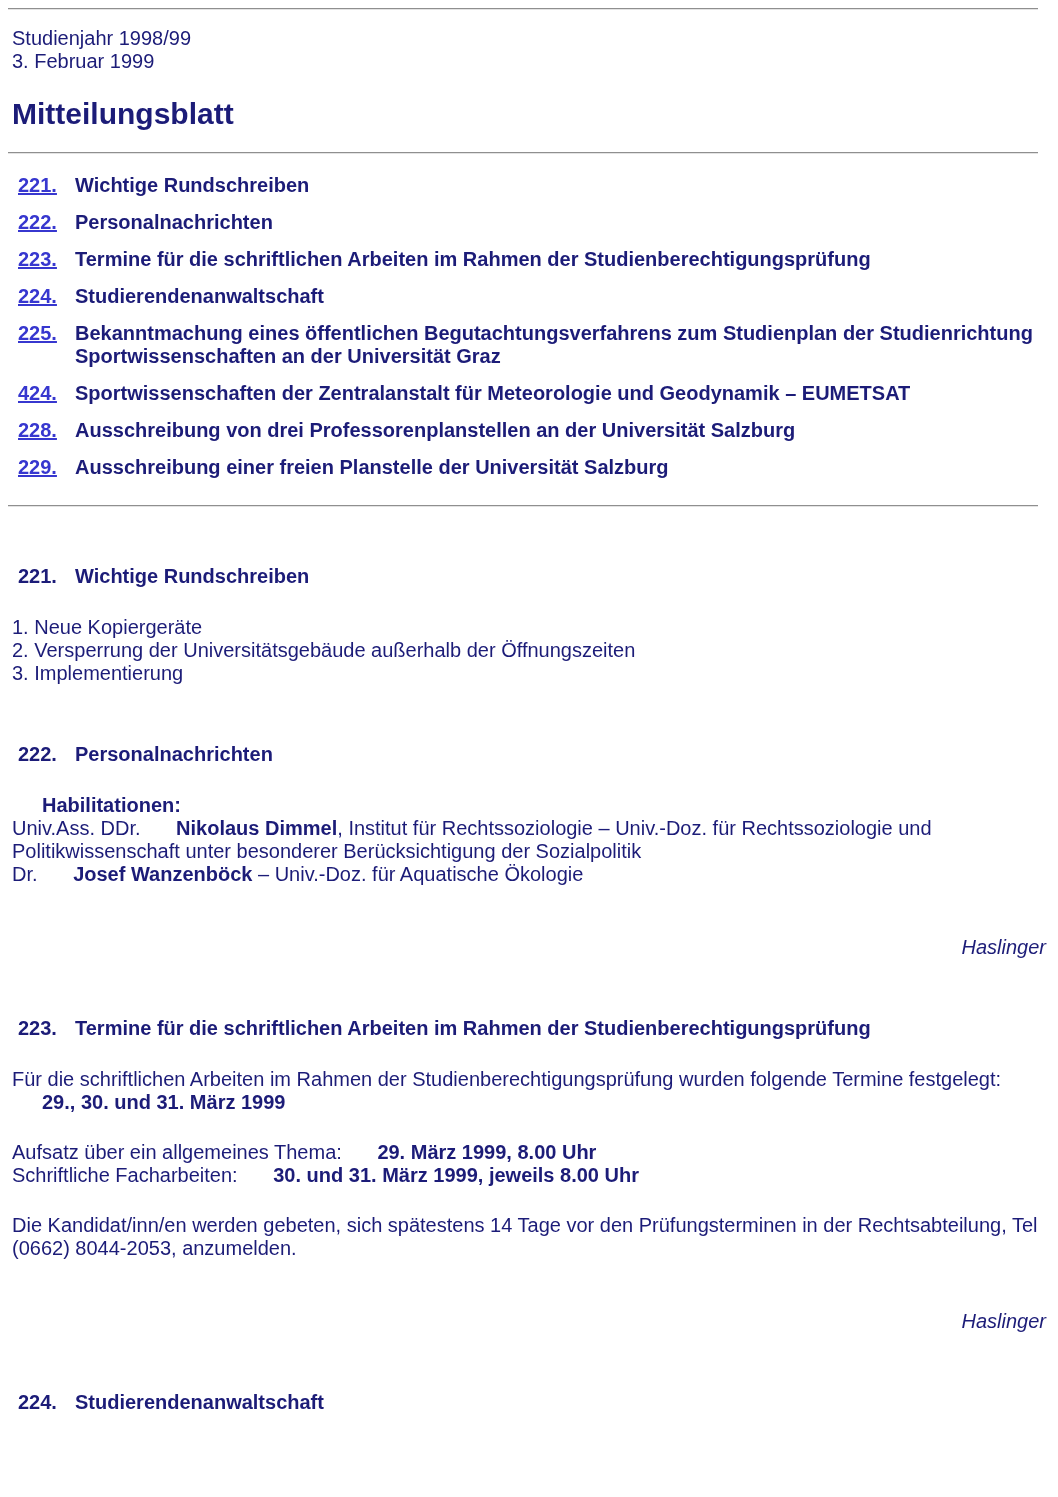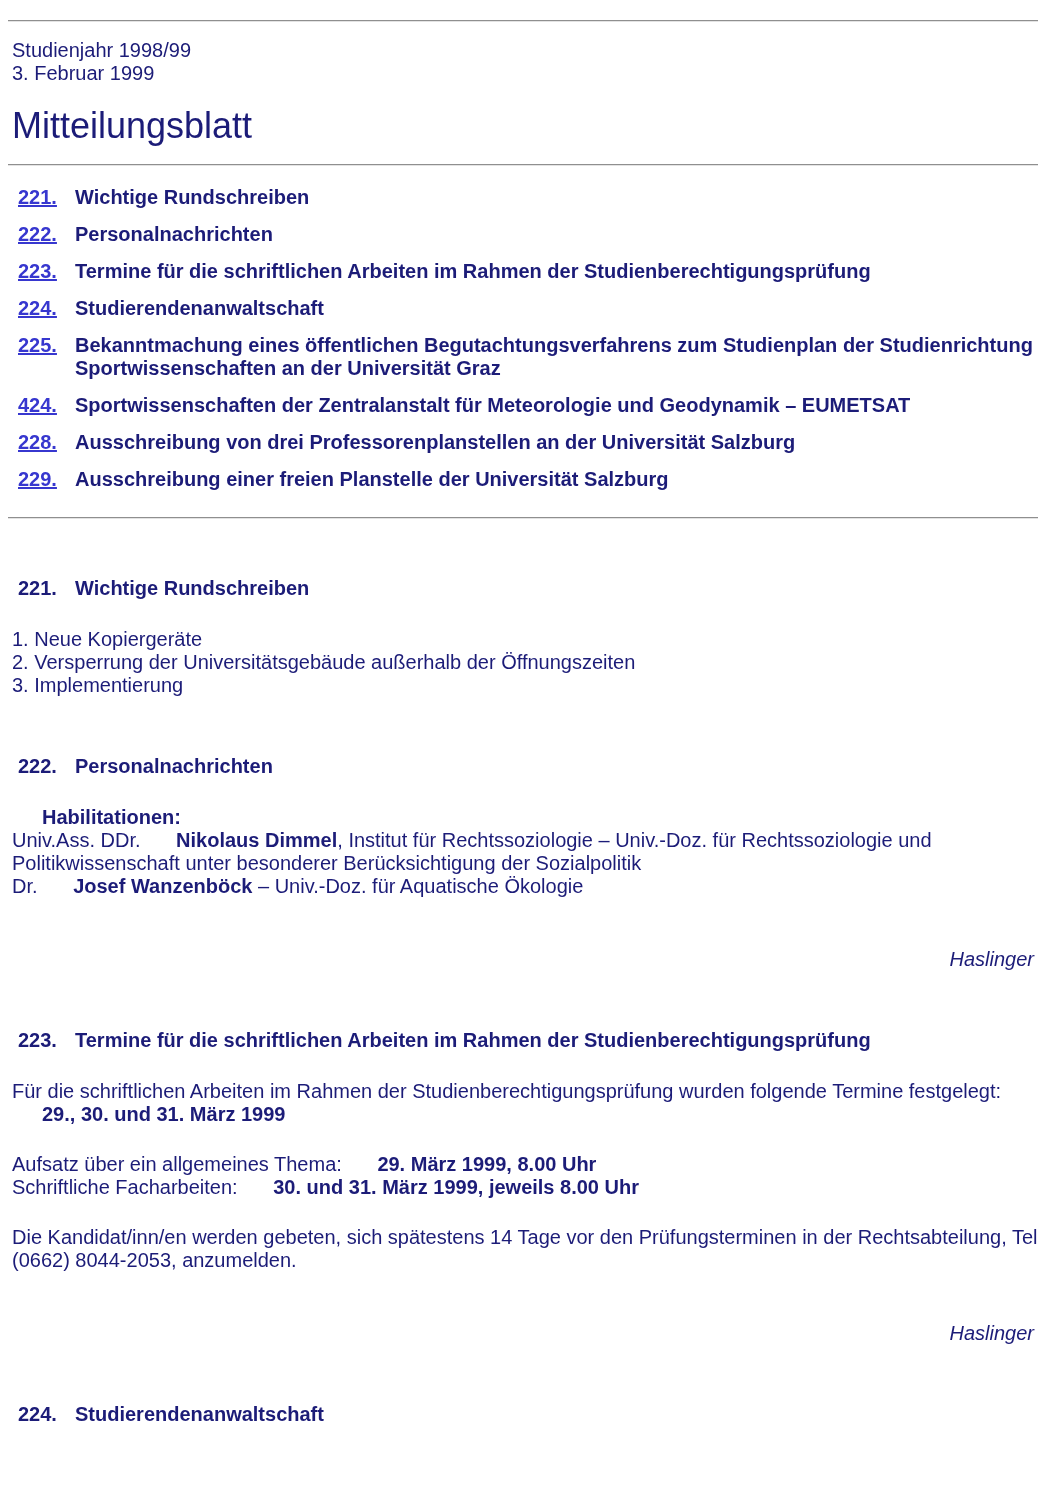--- a/index.html
+++ b/index.html
@@ -7,38 +7,38 @@
     width: 1058px;
     min-height: 1497px;
     background: #ffffff;
     color: #1c1c78;
     font-family: "Liberation Sans", "DejaVu Sans", sans-serif;
     font-size: 20px;
     line-height: 23px;
     overflow: hidden;
     box-sizing: border-box;
   }
-  .page { padding: 12px 12px; }
+  .page { padding: 0 12px; }
   hr.rule {
     border: 0;
     height: 0;
     border-top: 1px solid #8f8f8f;
     border-bottom: 1px solid #e3e3e3;
   }
   hr.rule-top   { margin: 8px 8px 17px -4px; }
   hr.rule-title { margin: 20px 8px 20px -4px; }
   hr.rule-toc   { margin: 26px 8px 8px -4px; }
 
   .masthead { margin: 0; }
   .masthead-line { white-space: pre; }
 
   h1.page-title {
-    font-size: 36px;
+    font-size: 30px;
     line-height: 37px;
-    font-weight: normal;
+    font-weight: bold;
     margin: 22px 0 0 0;
     letter-spacing: 0px;
   }
 
   .toc { margin: 0; }
   .toc-row {
     display: flex;
     align-items: flex-start;
     padding-left: 6px;
     margin-bottom: 14px;
@@ -62,21 +62,21 @@
   }
   .sec-num { flex: 0 0 57px; }
 
   .para {
     margin: 0 0 27px 0;
     white-space: pre-line;
     max-width: 1034px;
   }
   .para .b { font-weight: bold; margin-left: 30px; }
   .para.signature {
-    margin: 50px 12px 27px 0;
+    margin: 50px 0 27px 0;
     text-align: right;
     font-style: italic;
   }
   .sections section:last-child .sec-head { margin-bottom: 0; }
 </style>
 <title>Mitteilungsblatt</title></head>
 <body>
 
 <div class="page">
 

